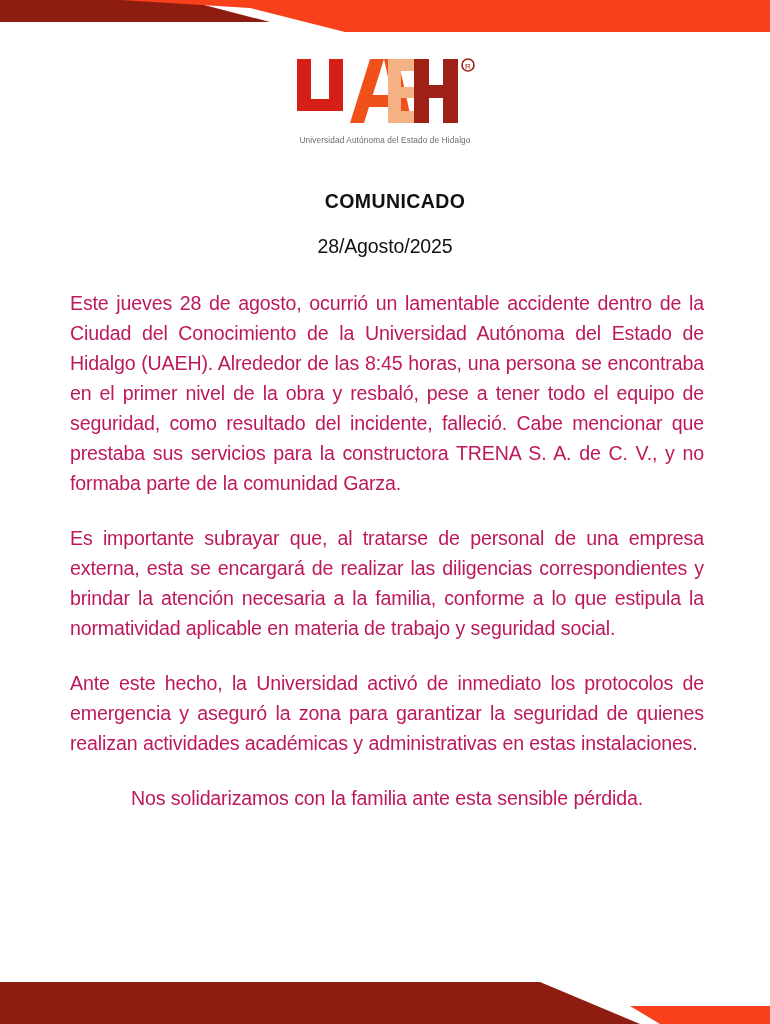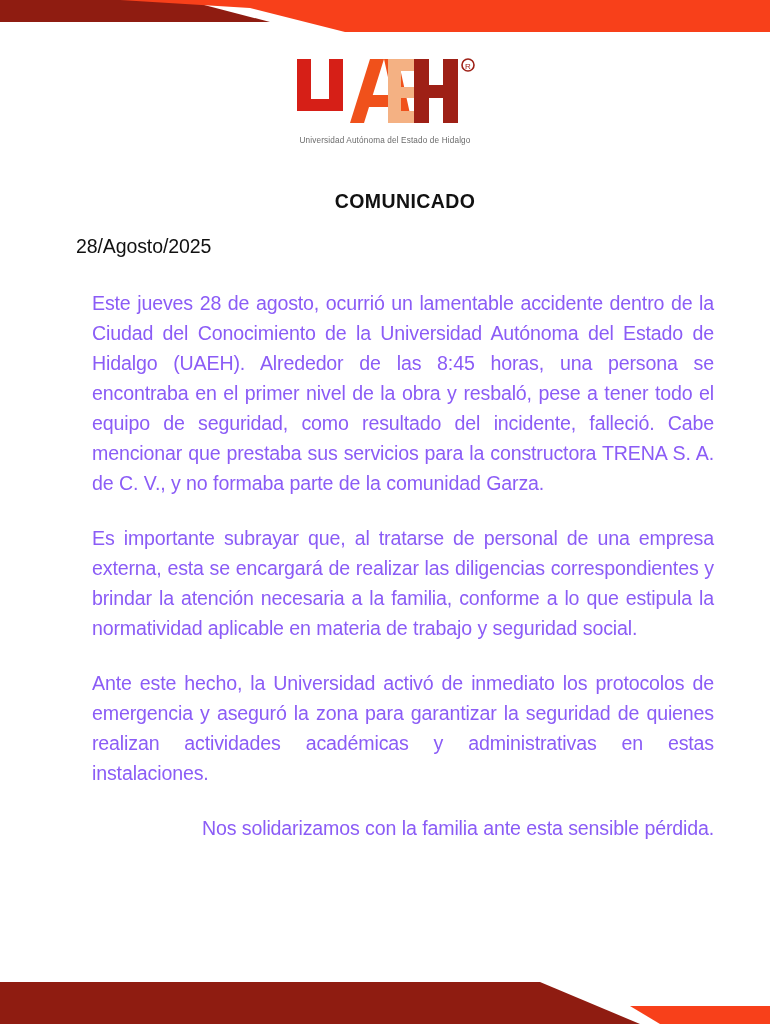--- a/index.html
+++ b/index.html
@@ -62,56 +62,56 @@
     font-size: 8.2px;
     letter-spacing: 0.15px;
     color: #6b6b6b;
     white-space: nowrap;
   }
 
   
   .doc {
     position: absolute;
     top: 190px;
-    left: 76px;
+    left: 66px;
     width: 638px;
   }
 
   .doc-title {
     font-size: 19.5px;
     font-weight: bold;
     text-align: center;
     letter-spacing: 0.4px;
     color: #111111;
     margin: 0 0 22px 0;
     padding-left: 20px;
   }
 
   .doc-date {
-    text-align: left;
+    text-align: center;
     font-size: 19.5px;
     font-weight: normal;
     color: #111111;
     margin: 0 0 30px 0;
     letter-spacing: -0.1px;
   }
 
   .para {
     font-size: 19.6px;
     line-height: 30px;
     text-align: justify;
     text-justify: inter-word;
-    color: #8b5cf6;
-    margin: 0 0 25px 16px;
+    color: #be185d;
+    margin: 0 0 25px 4px;
     letter-spacing: -0.15px;
     word-spacing: 0.2px;
   }
   .para:last-child {
     margin-bottom: 0;
-    text-align: right;
+    text-align: center;
   }
 </style>
 </head>
 <body>
 
 <div class="page">
 
   <svg class="header-deco" viewBox="0 0 770 40" preserveAspectRatio="none" xmlns="http://www.w3.org/2000/svg">
     <polygon points="0,0 185,0 270,22 0,22" fill="#8F1C11"></polygon>
     <polygon points="120,0 770,0 770,32 345,32 250,8" fill="#F8401A"></polygon>

